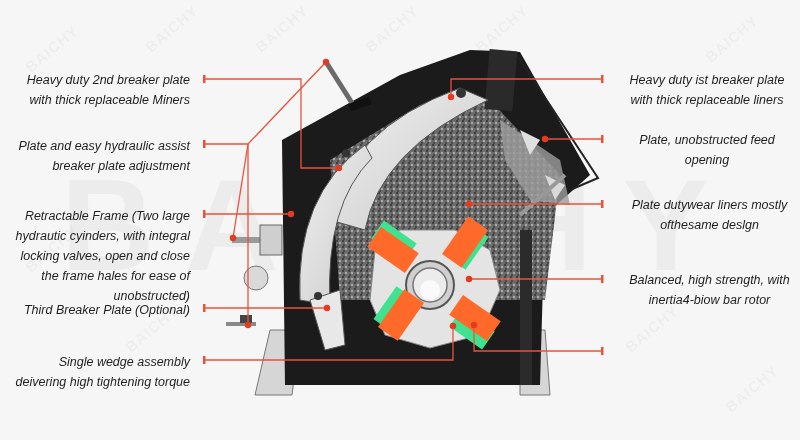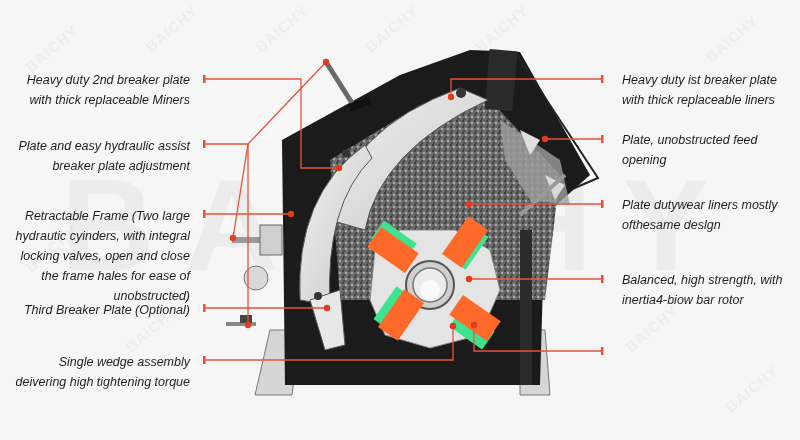--- a/index.html
+++ b/index.html
@@ -19,21 +19,21 @@
   .big-watermark {
     position: absolute; left: 0; top: 150px; width: 800px; text-align: center;
     font-size: 130px; font-weight: bold; letter-spacing: 30px;
     color: rgba(0,0,0,0.04); pointer-events: none;
   }
   .label {
     position: absolute; font-style: italic; font-size: 12.5px; line-height: 20px;
     color: #1e1e1e;
   }
   .label.left { text-align: right; }
-  .label.right { text-align: left; }
+  .label.right { text-align: center; }
   svg { position: absolute; left: 0; top: 0; }
 </style>
 </head>
 <body>
 
 <div class="stage">
 
   <div class="big-watermark">BAICHY</div>
 
   <div class="watermark" style="left:20px;top:40px">BAICHY</div>

